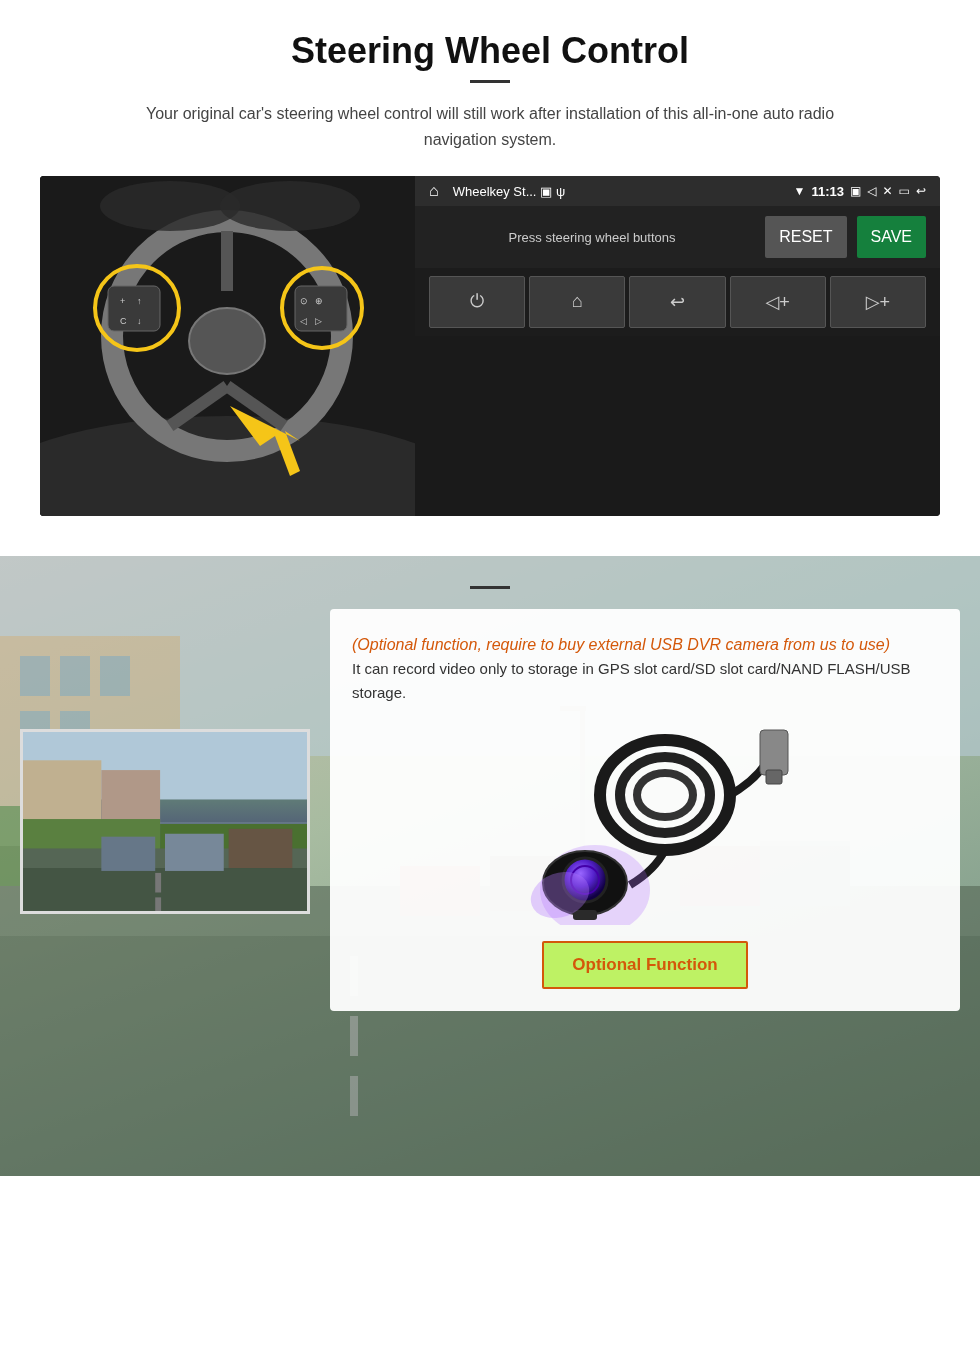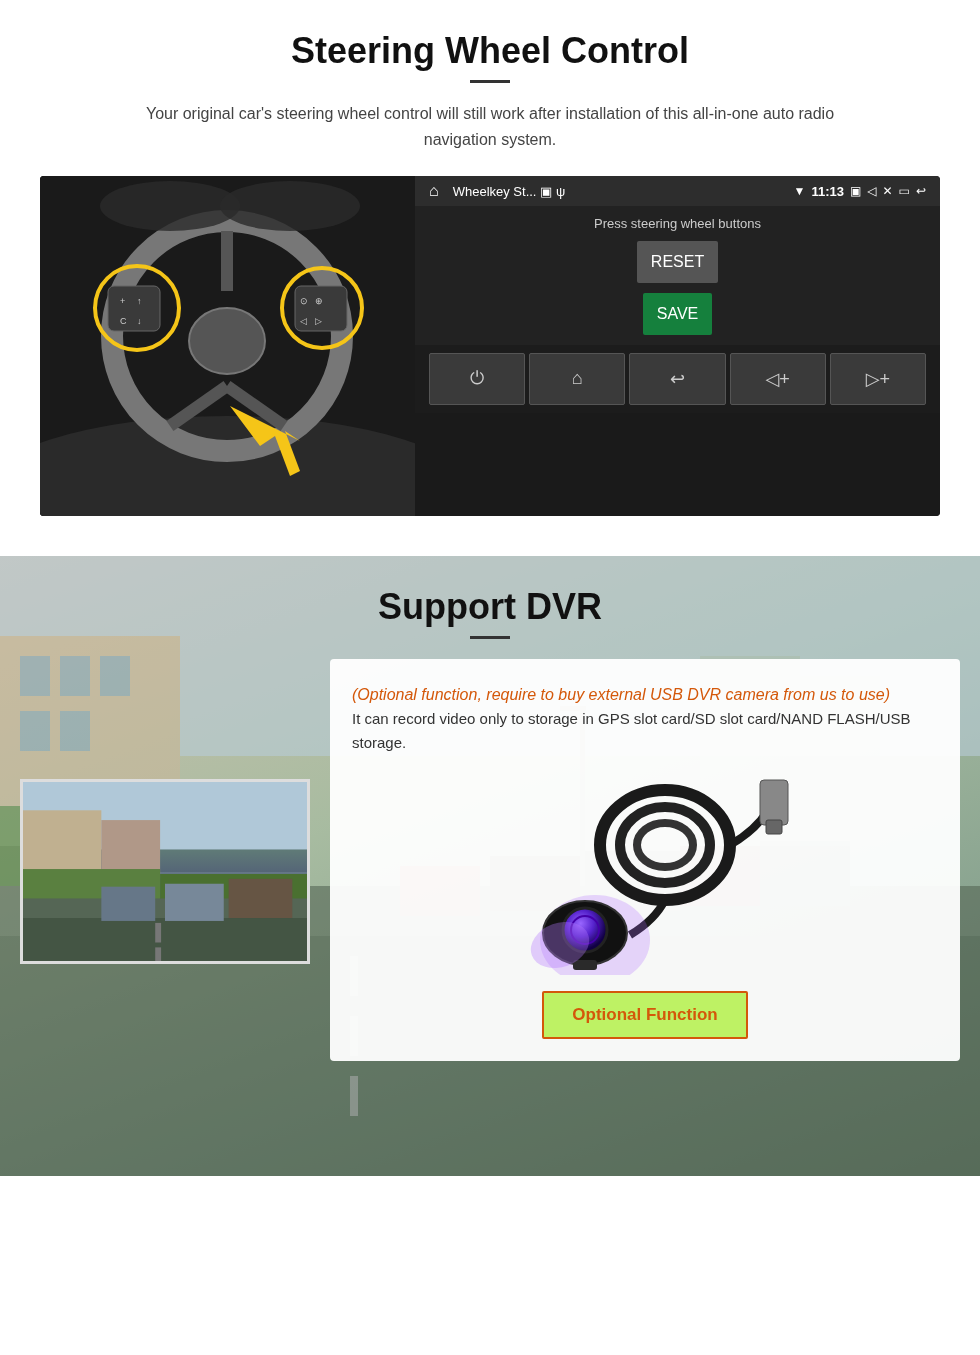--- a/index.html
+++ b/index.html
@@ -99,21 +99,20 @@
       font-weight: bold;
       font-size: 13px;
     }
 
     .swc-header {
       display: flex;
       align-items: center;
       padding: 10px 14px;
       background: #222;
       gap: 10px;
-      flex-direction: column;
     }
     .swc-label {
       flex: 1;
       font-size: 13px;
       color: #ccc;
       text-align: center;
     }
     .swc-btn {
       background: #555;
       color: #fff;
@@ -410,21 +409,20 @@
     <rect x="760" y="285" width="90" height="65" fill="#557766"></rect>
 
     <rect x="700" y="100" width="100" height="190" fill="#aabbaa" opacity="0.5"></rect>
     <rect x="800" y="120" width="80" height="170" fill="#99aa99" opacity="0.4"></rect>
 
     <rect x="580" y="150" width="5" height="180" fill="#888"></rect>
     <rect x="560" y="150" width="26" height="5" fill="#888"></rect>
   </svg>
 
   <div class="dvr-content-overlay">
-    <h2 class="dvr-title">Support DVR</h2>
     <div class="dvr-title-divider"></div>
 
     <div class="dvr-lower">
 
       <div class="dvr-cam-screenshot">
         <div class="dvr-cam-inner">
           <svg width="290" height="185" viewBox="0 0 290 185">
 
             <rect width="290" height="70" fill="#b0c8d8"></rect>
 

